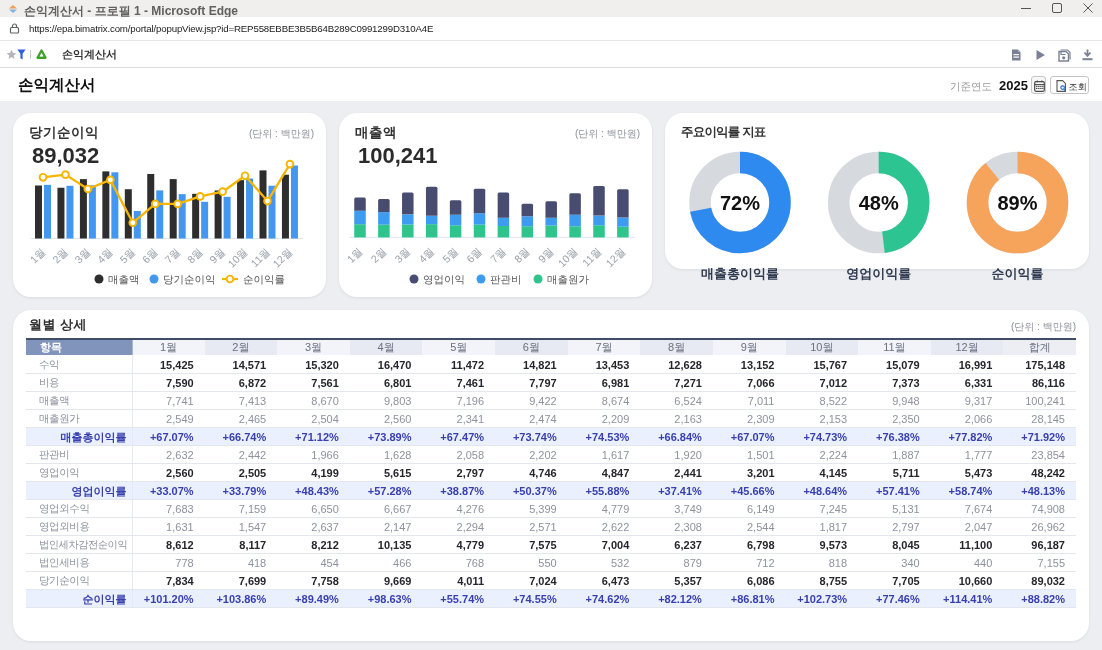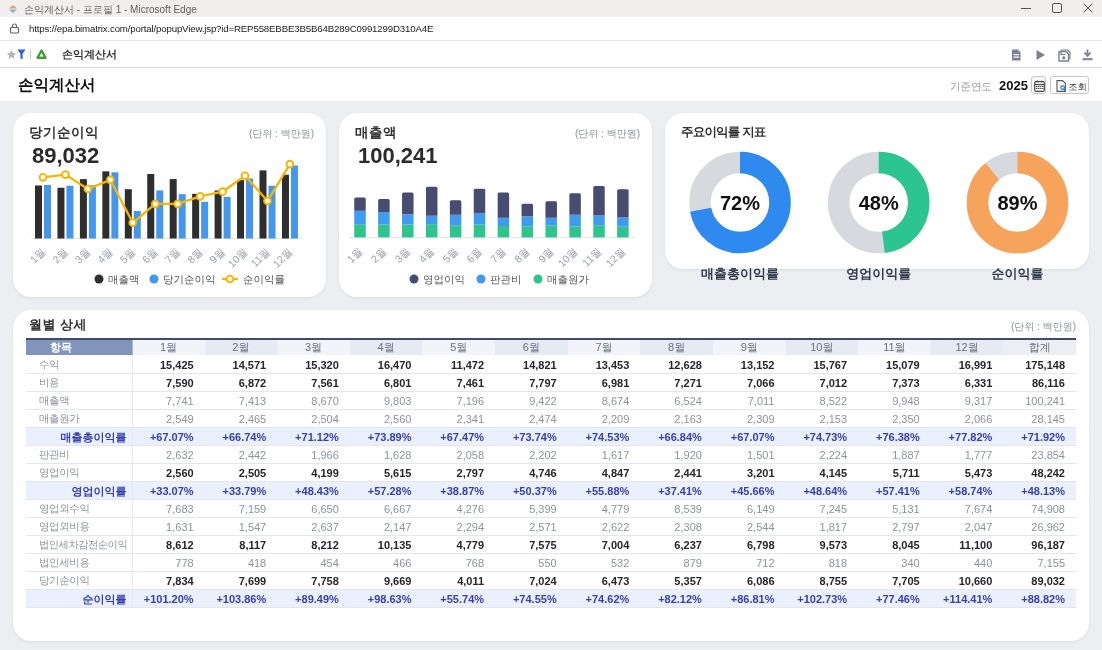--- a/index.html
+++ b/index.html
@@ -1,40 +1,40 @@
 <!DOCTYPE html>
 <html lang="ko"><head>
 <meta charset="utf-8">
 <style>
 * { margin:0; padding:0; box-sizing:border-box; }
 html,body { width:1102px; height:650px; overflow:hidden; font-family:"Liberation Sans", sans-serif; background:#eceef1; }
 .titlebar { position:absolute; left:0; top:0; width:1102px; height:17px; background:#f0efee; }
 .titlebar .ticon { position:absolute; left:8px; top:4px; width:10px; height:10px; }
-.titlebar .ttext { position:absolute; left:24px; top:3px; font-size:10px; color:#606060; }
+.titlebar .ttext { position:absolute; left:24px; top:3px; font-size:12px; color:#606060;font-weight:bold; }
 .wbtn { position:absolute; top:0; width:14px; height:17px; color:#444; }
 .urlbar { position:absolute; left:0; top:17px; width:1102px; height:24px; background:#fff; border-bottom:1px solid #e6e6e6; }
 .urlbar .utext { position:absolute; left:29px; top:6px; font-size:9.7px; letter-spacing:-0.17px; color:#1b1b1b; }
 .toolbar { position:absolute; left:0; top:41px; width:1102px; height:27px; background:#fff; border-bottom:1px solid #dcdcdc; }
 .toolbar .rtitle { position:absolute; left:62px; top:6px; font-size:11px; font-weight:bold; color:#333; }
 .pagehead { position:absolute; left:0; top:68px; width:1102px; height:33px; background:#fff; }
 .pagehead .ptitle { position:absolute; left:18px; top:7px; font-size:15.5px; font-weight:bold; color:#111; }
 .content { position:absolute; left:0; top:101px; width:1102px; height:549px; background:#eceef1; }
 .card { position:absolute; background:#fff; border-radius:18px; box-shadow:0 1px 3px rgba(30,40,60,0.08); }
 #card1 { left:13px; top:12px; width:313px; height:184px; }
 #card2 { left:339px; top:12px; width:313px; height:184px; }
 #card3 { left:665px; top:12px; width:424px; height:156px; }
 #cardt { left:13px; top:209px; width:1076px; height:331px; }
 .ctitle { position:absolute; left:16px; top:11px; font-size:13.5px; font-weight:bold; color:#333; letter-spacing:0.5px;}
 .cunit { position:absolute; right:12px; top:14px; font-size:10px; color:#8a8f99; }
 .bignum { position:absolute; left:19px; top:30px; font-size:22px; font-weight:bold; color:#2b2b2b; }
 .dpct { font-size:20px; font-weight:bold; fill:#111; }
 table.mt { border-collapse:collapse; table-layout:fixed; width:1050px; font-size:11px; }
 table.mt th, table.mt td { overflow:hidden; white-space:nowrap; }
 table.mt tr.hrow th { height:16px; font-size:11px; font-weight:normal; color:#6a7080; text-align:center; border-top:2px solid #404b66; }
-th.hitem { background:#8094bc; color:#fff !important; font-weight:bold !important; border-right:1px solid #a9b6d2; text-align:left !important; padding-left:24px; }
+th.hitem { background:#8094bc; color:#fff !important; font-weight:bold !important; border-right:1px solid #a9b6d2; text-align:left !important; padding-left:14px; }
 th.hodd { background:#f2f4fa; } th.heven { background:#e7eaf2; } th.hsum { background:#eceef4; }
 table.mt td { height:18px; border-bottom:1px solid #e4e6ed; padding-top:2px; }
 td.lnorm { color:#8d929e; padding-left:13px; border-right:1px solid #e7e9f0; font-size:10.5px; letter-spacing:-0.4px; }
 td.vnorm { color:#8d929e; text-align:right; padding-right:11px; }
 td.vbold { color:#26262e; font-weight:bold; text-align:right; padding-right:11px; }
 tr.rratio td { background:#eaf0fd; }
 td.lratio { color:#383fae; font-weight:bold; text-align:right; padding-right:5px; border-right:1px solid #e7e9f0; }
 td.vratio { color:#383fae; font-weight:bold; text-align:right; padding-right:11px; }
 
 </style>
@@ -438,21 +438,21 @@
           </tr>
           <tr>
             <td class="lnorm">영업외수익</td>
             <td class="vnorm">7,683</td>
             <td class="vnorm">7,159</td>
             <td class="vnorm">6,650</td>
             <td class="vnorm">6,667</td>
             <td class="vnorm">4,276</td>
             <td class="vnorm">5,399</td>
             <td class="vnorm">4,779</td>
-            <td class="vnorm">8,539</td>
+            <td class="vnorm">3,749</td>
             <td class="vnorm">6,149</td>
             <td class="vnorm">7,245</td>
             <td class="vnorm">5,131</td>
             <td class="vnorm">7,674</td>
             <td class="vnorm">74,908</td>
           </tr>
           <tr>
             <td class="lnorm">영업외비용</td>
             <td class="vnorm">1,631</td>
             <td class="vnorm">1,547</td>

